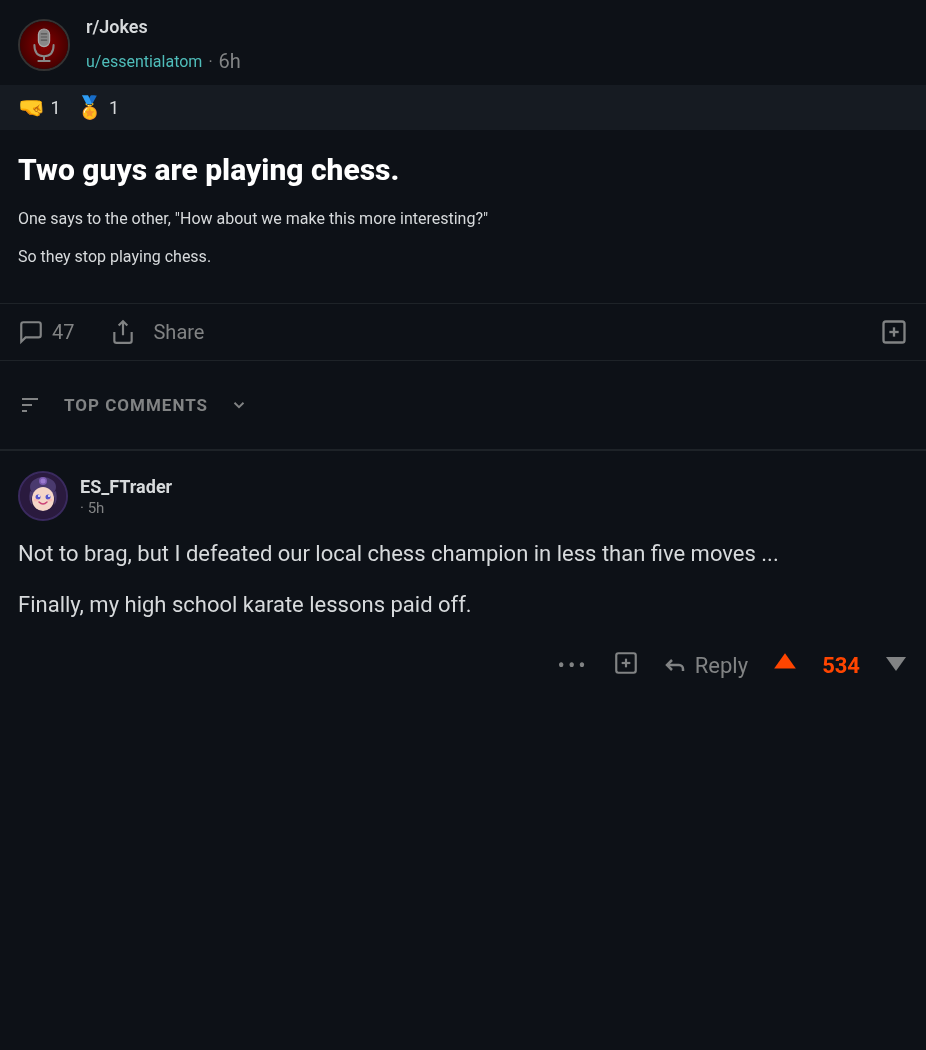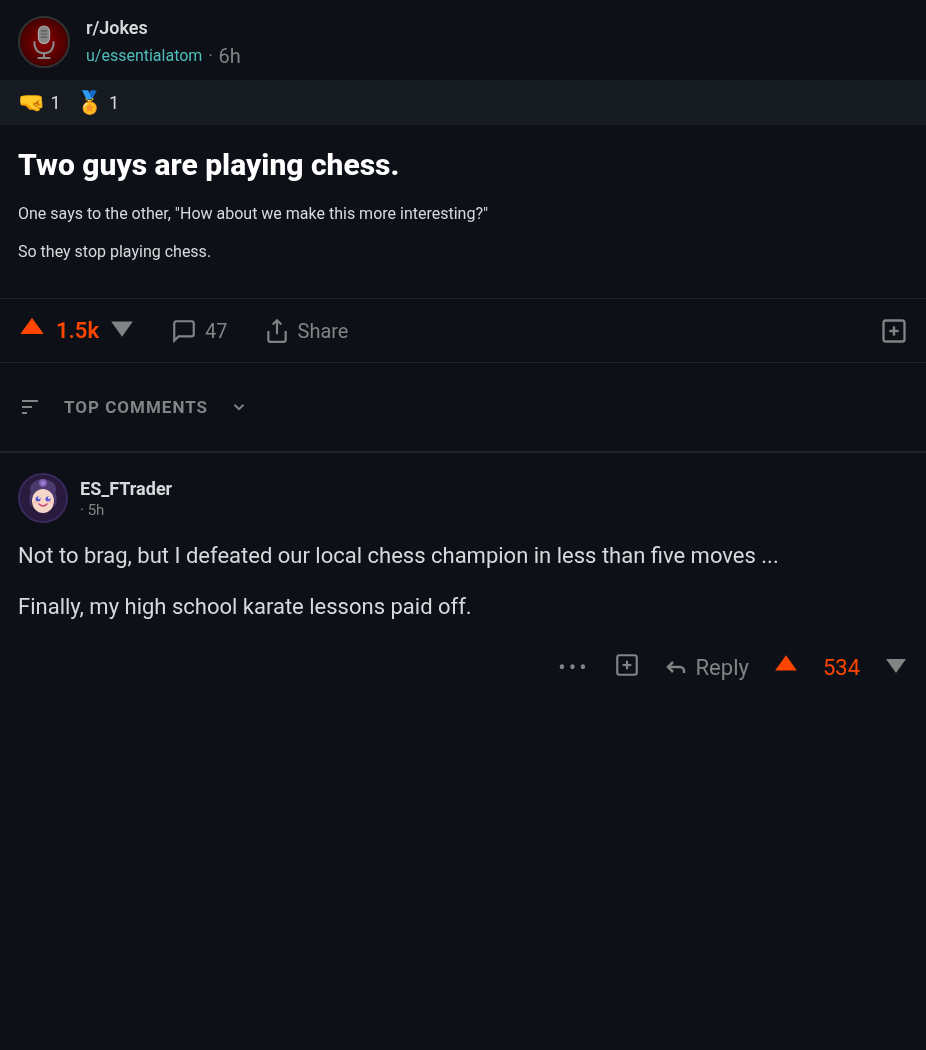--- a/index.html
+++ b/index.html
@@ -61,21 +61,21 @@
     .subreddit-name {
       color: #d7dadc;
       font-size: 18px;
       font-weight: 600;
     }
 
     .user-time {
       display: flex;
       align-items: center;
       gap: 6px;
-      margin-top: 6px;
+      margin-top: 12px;
     }
 
     .username {
       color: #4fbdba;
       font-size: 16px;
     }
 
     .dot-separator {
       color: #818384;
       font-size: 16px;
@@ -167,21 +167,21 @@
       gap: 8px;
       color: #818384;
       font-size: 20px;
       cursor: pointer;
       margin-right: 36px;
     }
 
     .share-btn {
       display: flex;
       align-items: center;
-      gap: 8px;
+      gap: 17px;
       color: #818384;
       font-size: 20px;
       cursor: pointer;
       margin-right: 36px;
     }
 
     .save-btn {
       display: flex;
       align-items: center;
       gap: 8px;
@@ -294,21 +294,21 @@
 
     .comment-upvote {
       color: #ff4500;
       font-size: 26px;
       cursor: pointer;
     }
 
     .comment-vote-count {
       color: #ff4500;
       font-size: 22px;
-      font-weight: 400;
+      font-weight: 700;
     }
 
     .comment-downvote {
       color: #818384;
       font-size: 22px;
       cursor: pointer;
     }
   </style>
 </head>
 <body>
@@ -355,33 +355,20 @@
     </div>
   </div>
 
   <div class="post-content">
     <div class="post-title">Two guys are playing chess.</div>
     <div class="post-body">One says to the other, "How about we make this more interesting?"</div>
     <div class="post-body">So they stop playing chess.</div>
   </div>
 
   <div class="action-bar">
-    <div class="vote-section">
-      <span class="upvote-btn">
-        <svg width="28" height="28" viewBox="0 0 24 24" fill="#ff4500">
-          <path d="M12 4 L22 18 L2 18 Z"></path>
-        </svg>
-      </span>
-      <span class="vote-count">1.5k</span>
-      <span class="downvote-btn">
-        <svg width="26" height="26" viewBox="0 0 24 24" fill="#818384">
-          <path d="M12 20 L22 6 L2 6 Z"></path>
-        </svg>
-      </span>
-    </div>
 
     <div class="action-btn">
       <svg width="26" height="26" viewBox="0 0 24 24" fill="none" stroke="#818384" stroke-width="2">
         <path d="M21 15a2 2 0 0 1-2 2H7l-4 4V5a2 2 0 0 1 2-2h14a2 2 0 0 1 2 2z"></path>
       </svg>
       <span>47</span>
     </div>
 
     <div class="share-btn">
       <svg width="26" height="26" viewBox="0 0 24 24" fill="none" stroke="#818384" stroke-width="2">

